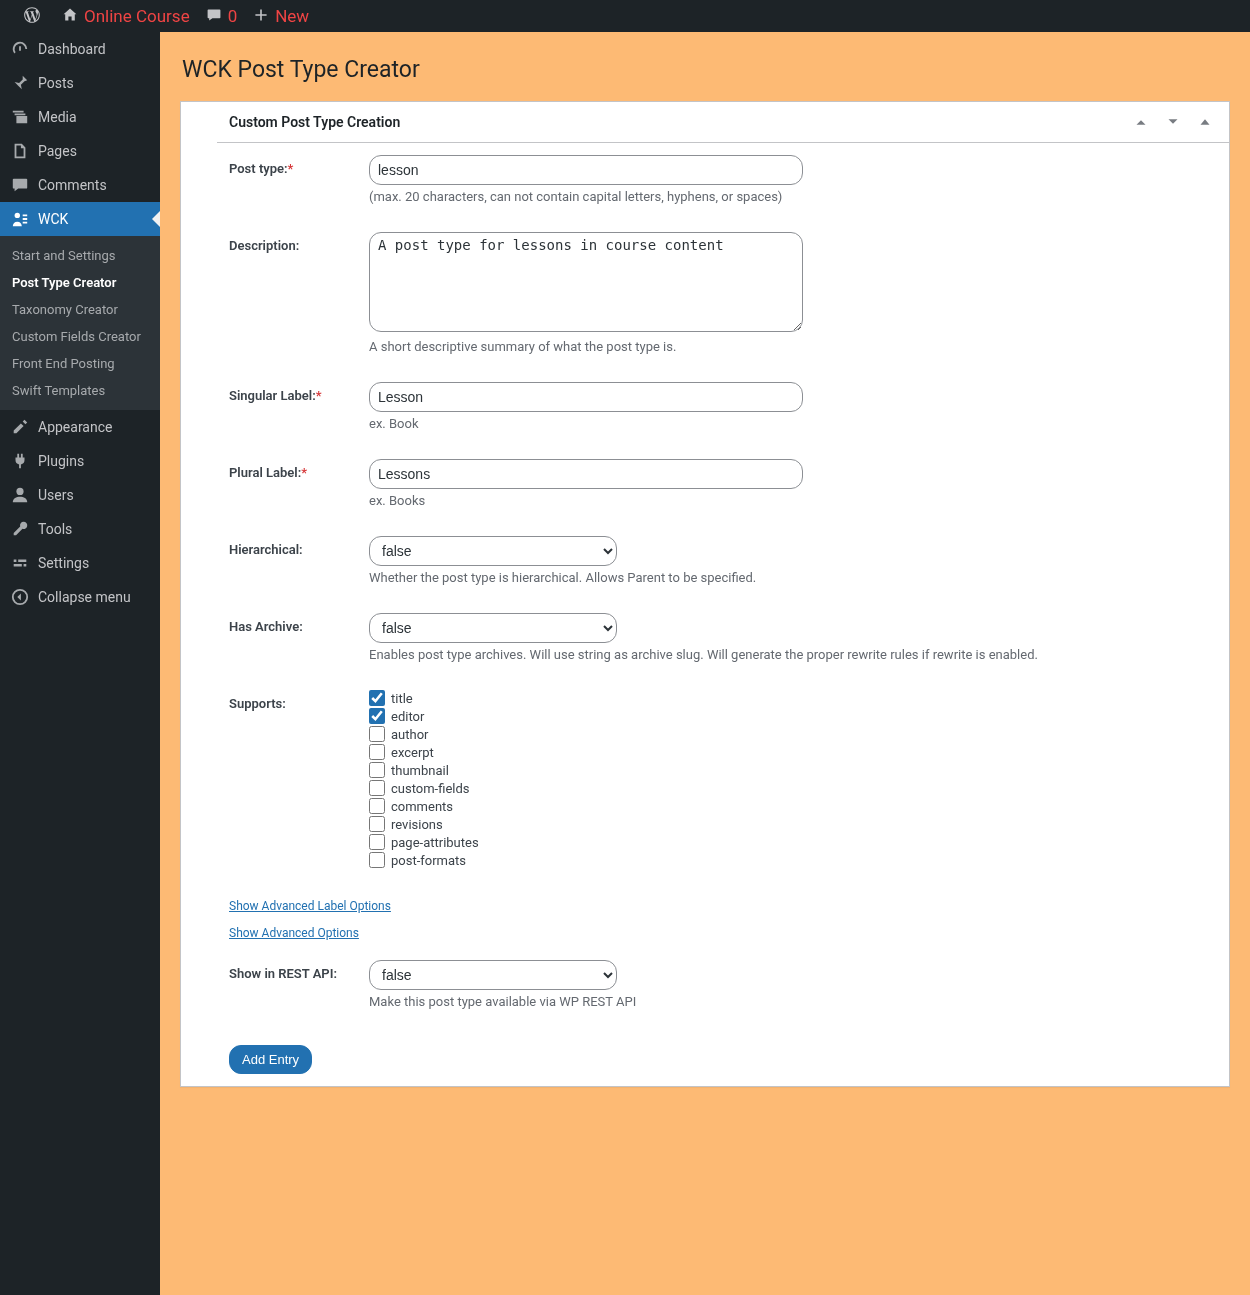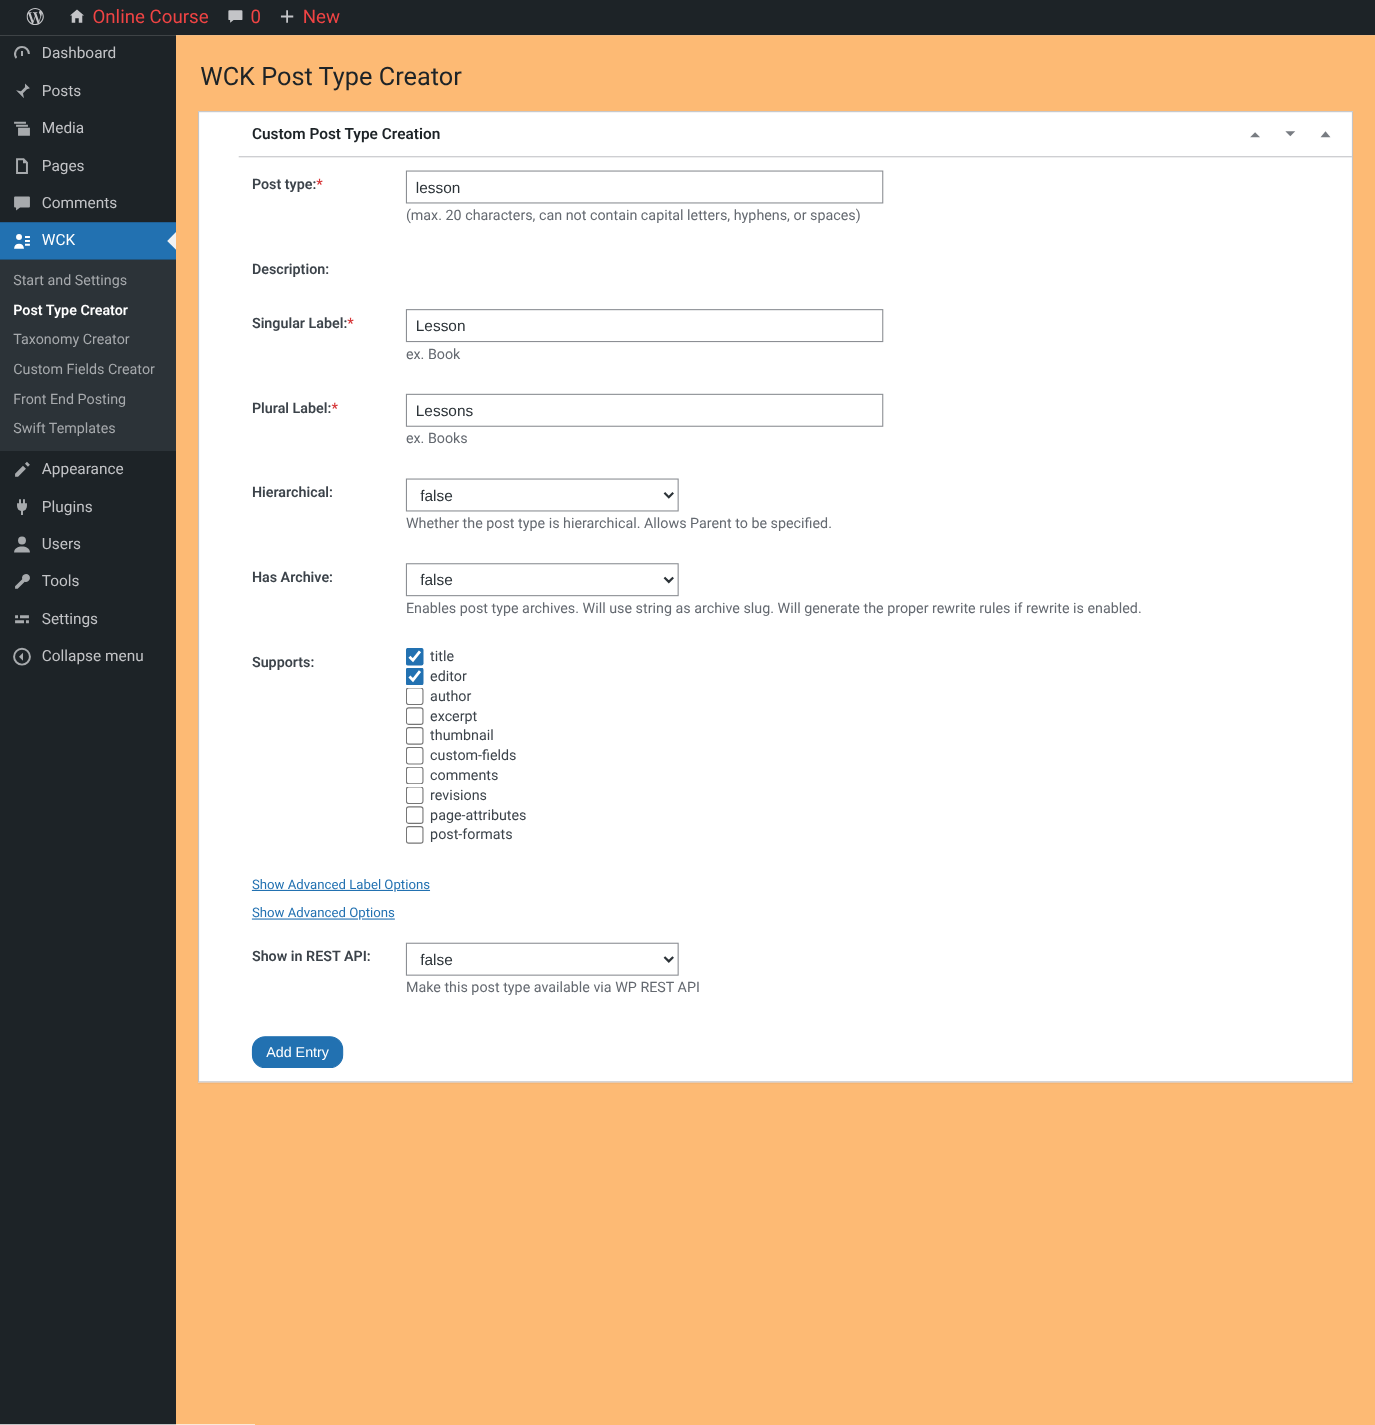--- a/index.html
+++ b/index.html
@@ -129,21 +129,21 @@
   }
   .required { color: #d63638; }
   .form-field { flex: 1; }
   .form-field .hint {
     color: #646970;
     font-size: 13px;
     margin-top: 4px;
   }
   input[type=text], textarea, select {
     border: 1px solid #8c8f94;
-    border-radius: 0;
+    border-radius: 12px;
     background: #fff;
     font-size: 14px;
     padding: 4px 8px;
     color: #2c3338;
   }
   input[type=text] { width: 434px; height: 30px; }
   textarea { width: 434px; height: 100px; resize: both; }
   select { width: 248px; height: 30px; }
   .checks label {
     display: flex;
@@ -352,20 +352,24 @@
         <div class="form-row">
           <div class="form-label"><span>Post type:</span><span class="required">*</span></div>
           <div class="form-field">
             <input type="text" value="lesson" style="">
             <div class="hint">(max. 20 characters, can not contain capital letters, hyphens, or spaces)</div>
           </div>
         </div>
 
         <div class="form-row">
           <div class="form-label">Description:</div>
+          <div class="form-field">
+            <textarea style="">A post type for lessons in course content</textarea>
+            <div class="hint">A short descriptive summary of what the post type is.</div>
+          </div>
         </div>
 
         <div class="form-row">
           <div class="form-label"><span>Singular Label:</span><span class="required">*</span></div>
           <div class="form-field">
             <input type="text" value="Lesson" style="">
             <div class="hint">ex. Book</div>
           </div>
         </div>
 

